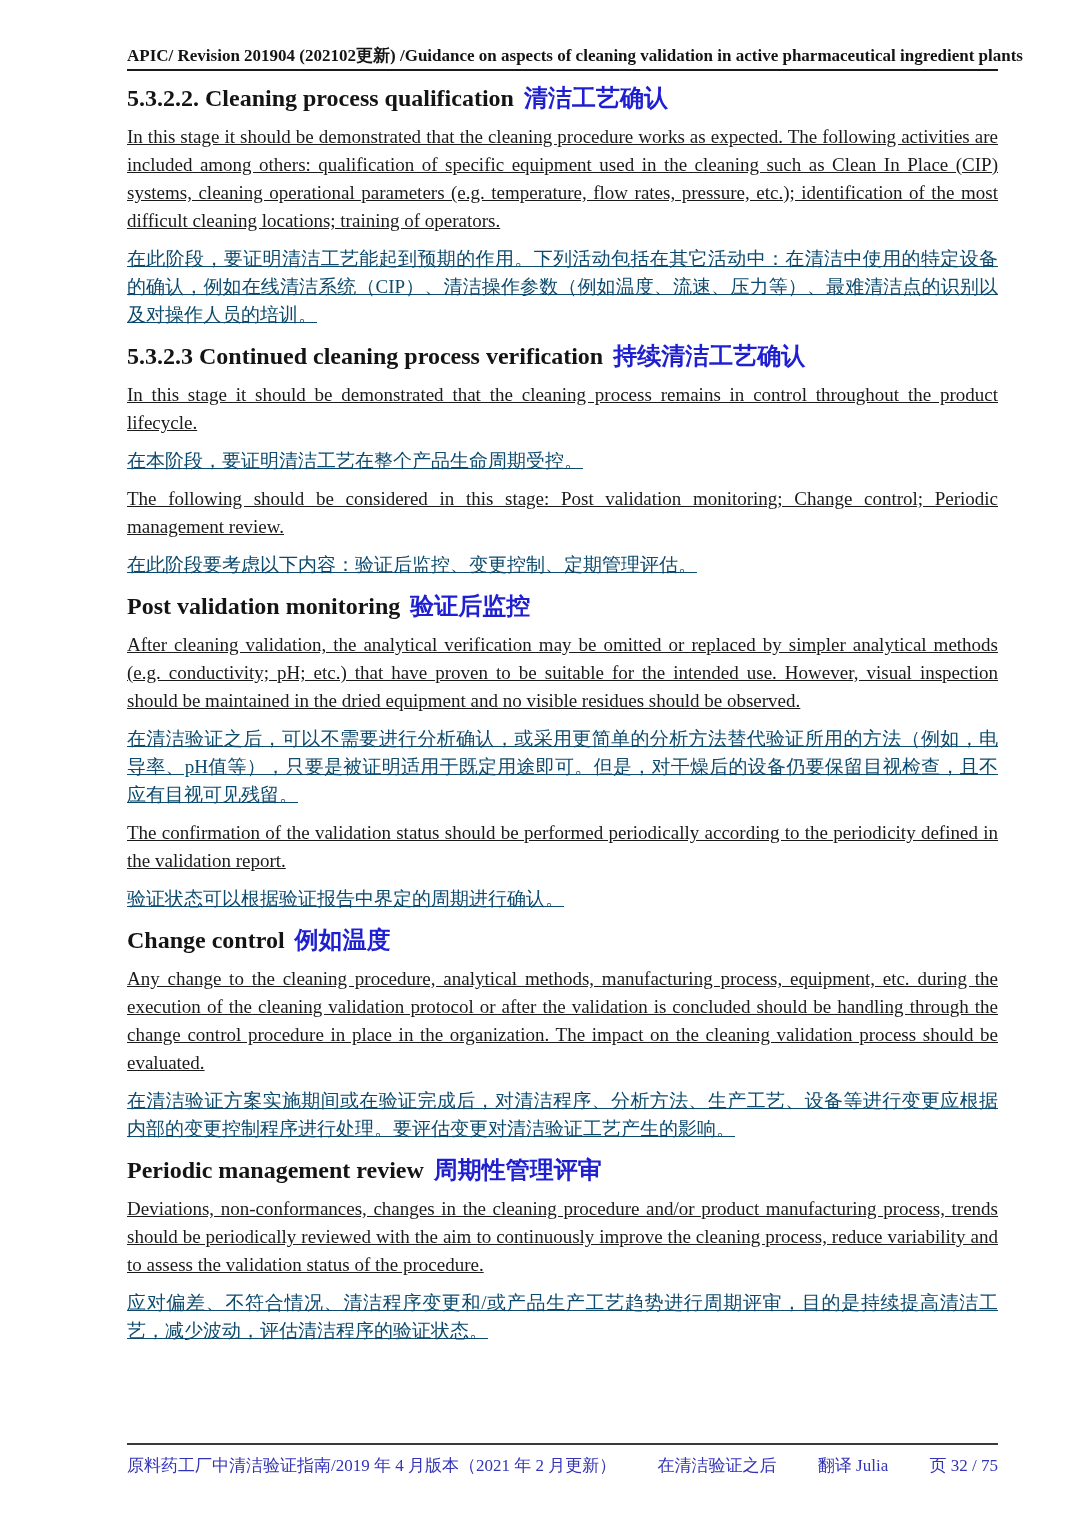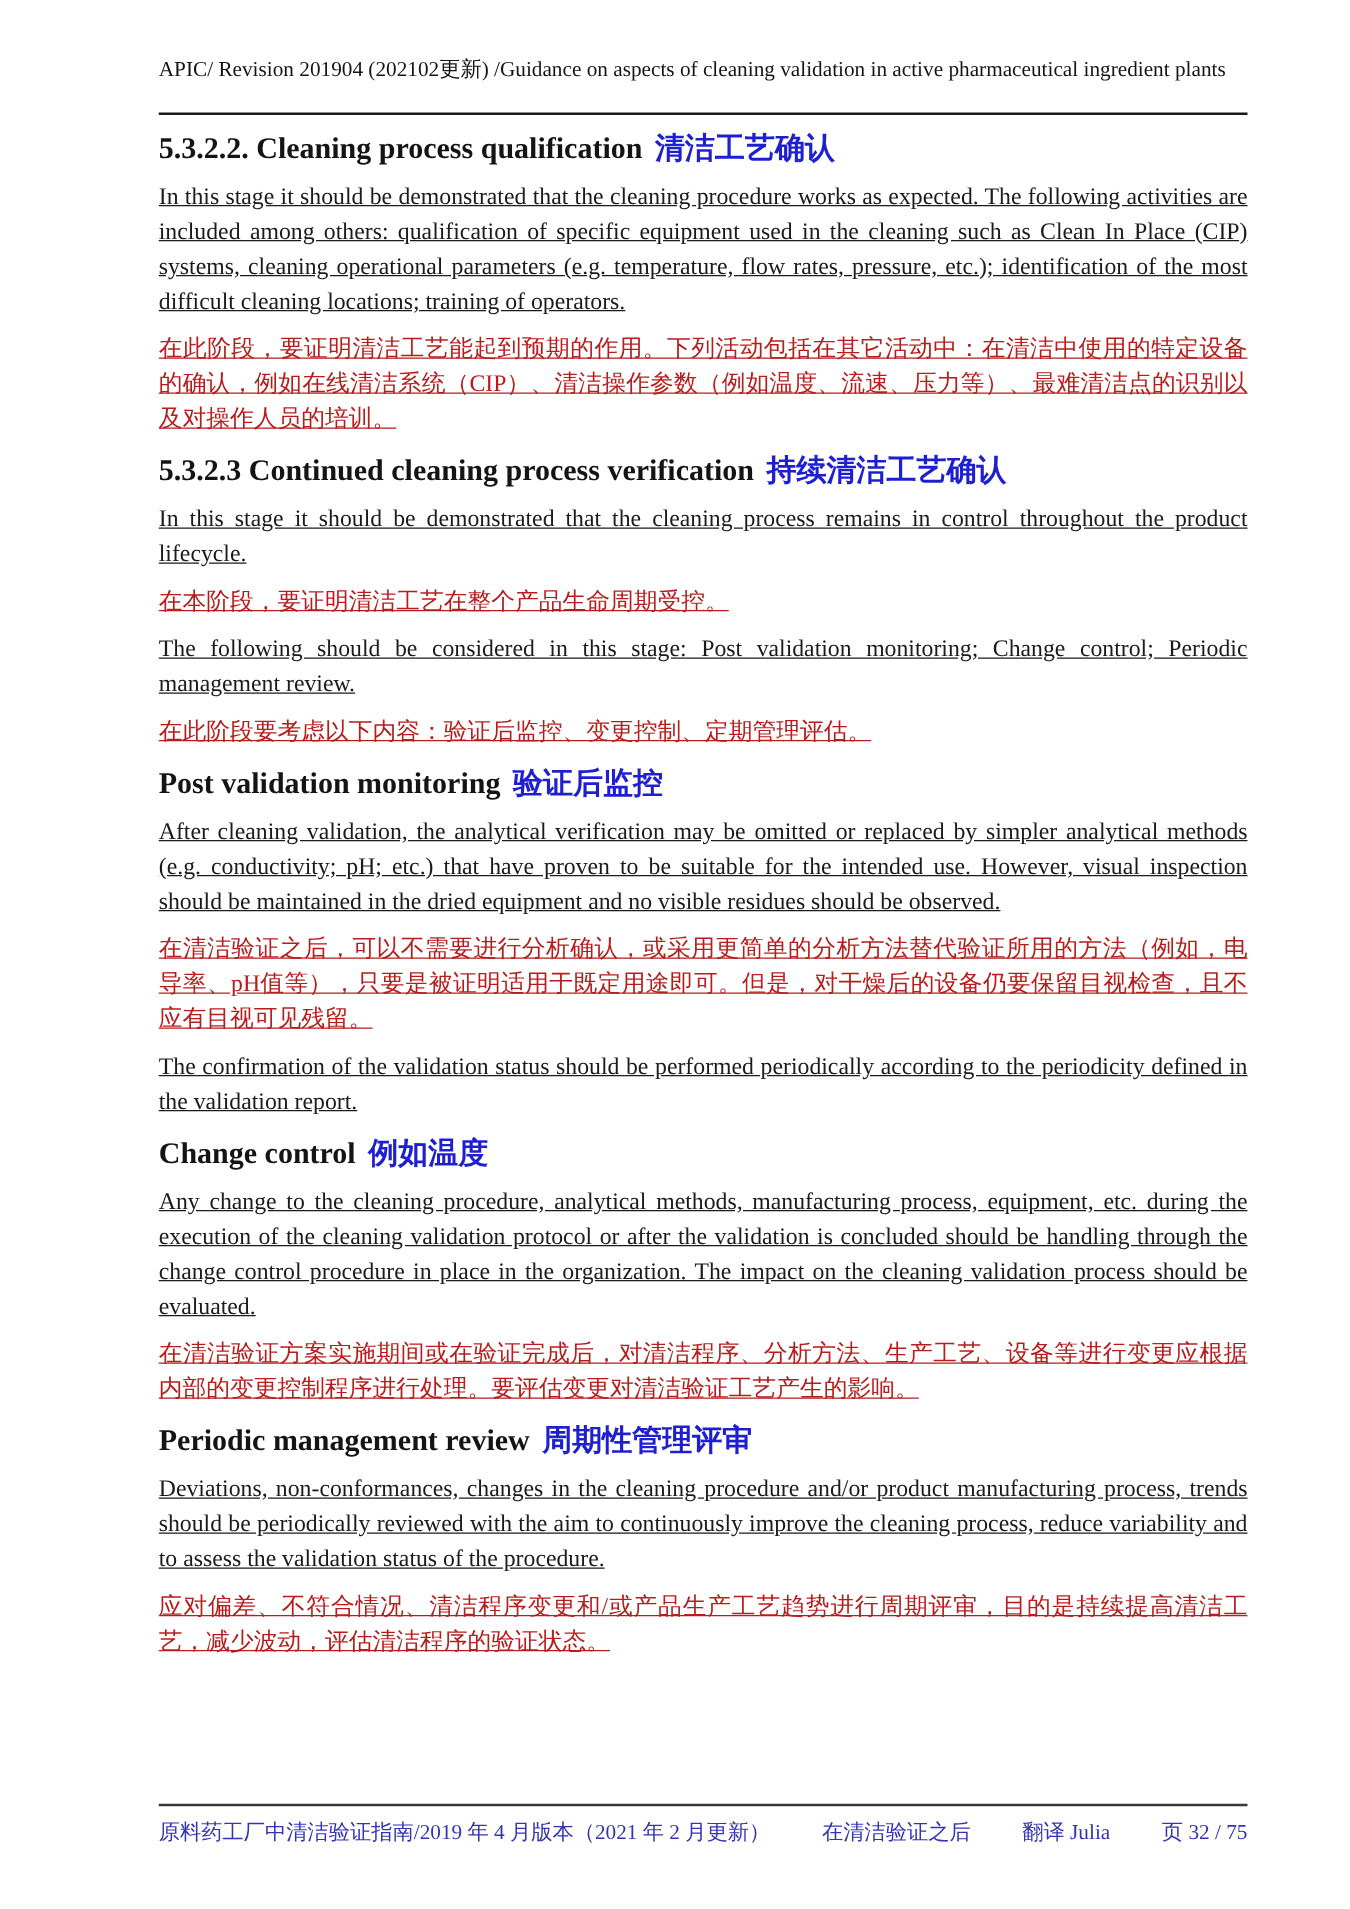--- a/index.html
+++ b/index.html
@@ -9,24 +9,24 @@
     height: 1527px;
     margin: 0 auto;
     background: #ffffff;
     box-sizing: border-box;
     padding: 46px 82px 0 127px;
     font-family: "Liberation Serif", "DejaVu Serif", serif;
     overflow: hidden;
   }
   .doc-header {
     font-size: 17px;
-    font-weight: normal;
+    font-weight: bold;
     color: #141414;
     line-height: 20px;
-    padding-bottom: 24px;
+    padding-bottom: 3px;
     border-bottom: 2px solid #1a1a1a;
     white-space: nowrap;
   }
   .doc-body { margin-top: 2px; }
   .heading {
     font-size: 24px;
     font-weight: bold;
     color: #141414;
     margin: 14px 0 12px 0;
     line-height: 26px;
@@ -36,21 +36,21 @@
     margin-left: 10px;
   }
   .doc-body p {
     font-size: 19px;
     line-height: 28px;
     margin: 0 0 10px 0;
     text-align: justify;
     text-decoration: underline;
   }
   .para-en { color: #1b1b1b; }
-  .para-zh { color: #b91c1c; }
+  .para-zh { color: #0c4a6e; }
   .doc-footer {
     position: absolute;
     left: 127px;
     right: 82px;
     bottom: 50px;
     border-top: 2px solid #3a3a3a;
     padding-top: 9px;
     display: flex;
     justify-content: space-between;
     align-items: baseline;
@@ -71,20 +71,21 @@
       <p class="para-zh">在此阶段，要证明清洁工艺能起到预期的作用。下列活动包括在其它活动中：在清洁中使用的特定设备的确认，例如在线清洁系统（CIP）、清洁操作参数（例如温度、流速、压力等）、最难清洁点的识别以及对操作人员的培训。</p>
       <h2 class="heading"><span class="hen">5.3.2.3 Continued cleaning process verification</span><span class="hzh">持续清洁工艺确认</span></h2>
       <p class="para-en">In this stage it should be demonstrated that the cleaning process remains in control throughout the product lifecycle.</p>
       <p class="para-zh">在本阶段，要证明清洁工艺在整个产品生命周期受控。</p>
       <p class="para-en">The following should be considered in this stage: Post validation monitoring; Change control; Periodic management review.</p>
       <p class="para-zh">在此阶段要考虑以下内容：验证后监控、变更控制、定期管理评估。</p>
       <h2 class="heading"><span class="hen">Post validation monitoring</span><span class="hzh">验证后监控</span></h2>
       <p class="para-en">After cleaning validation, the analytical verification may be omitted or replaced by simpler analytical methods (e.g. conductivity; pH; etc.) that have proven to be suitable for the intended use. However, visual inspection should be maintained in the dried equipment and no visible residues should be observed.</p>
       <p class="para-zh">在清洁验证之后，可以不需要进行分析确认，或采用更简单的分析方法替代验证所用的方法（例如，电导率、pH值等），只要是被证明适用于既定用途即可。但是，对干燥后的设备仍要保留目视检查，且不应有目视可见残留。</p>
       <p class="para-en">The confirmation of the validation status should be performed periodically according to the periodicity defined in the validation report.</p>
+      <p class="para-zh">验证状态可以根据验证报告中界定的周期进行确认。</p>
       <h2 class="heading"><span class="hen">Change control</span><span class="hzh">例如温度</span></h2>
       <p class="para-en">Any change to the cleaning procedure, analytical methods, manufacturing process, equipment, etc. during the execution of the cleaning validation protocol or after the validation is concluded should be handling through the change control procedure in place in the organization. The impact on the cleaning validation process should be evaluated.</p>
       <p class="para-zh">在清洁验证方案实施期间或在验证完成后，对清洁程序、分析方法、生产工艺、设备等进行变更应根据内部的变更控制程序进行处理。要评估变更对清洁验证工艺产生的影响。</p>
       <h2 class="heading"><span class="hen">Periodic management review</span><span class="hzh">周期性管理评审</span></h2>
       <p class="para-en">Deviations, non-conformances, changes in the cleaning procedure and/or product manufacturing process, trends should be periodically reviewed with the aim to continuously improve the cleaning process, reduce variability and to assess the validation status of the procedure.</p>
       <p class="para-zh">应对偏差、不符合情况、清洁程序变更和/或产品生产工艺趋势进行周期评审，目的是持续提高清洁工艺，减少波动，评估清洁程序的验证状态。</p>
     </main>
 
   <div class="doc-footer">
     <span>原料药工厂中清洁验证指南/2019 年 4 月版本（2021 年 2 月更新）</span>

